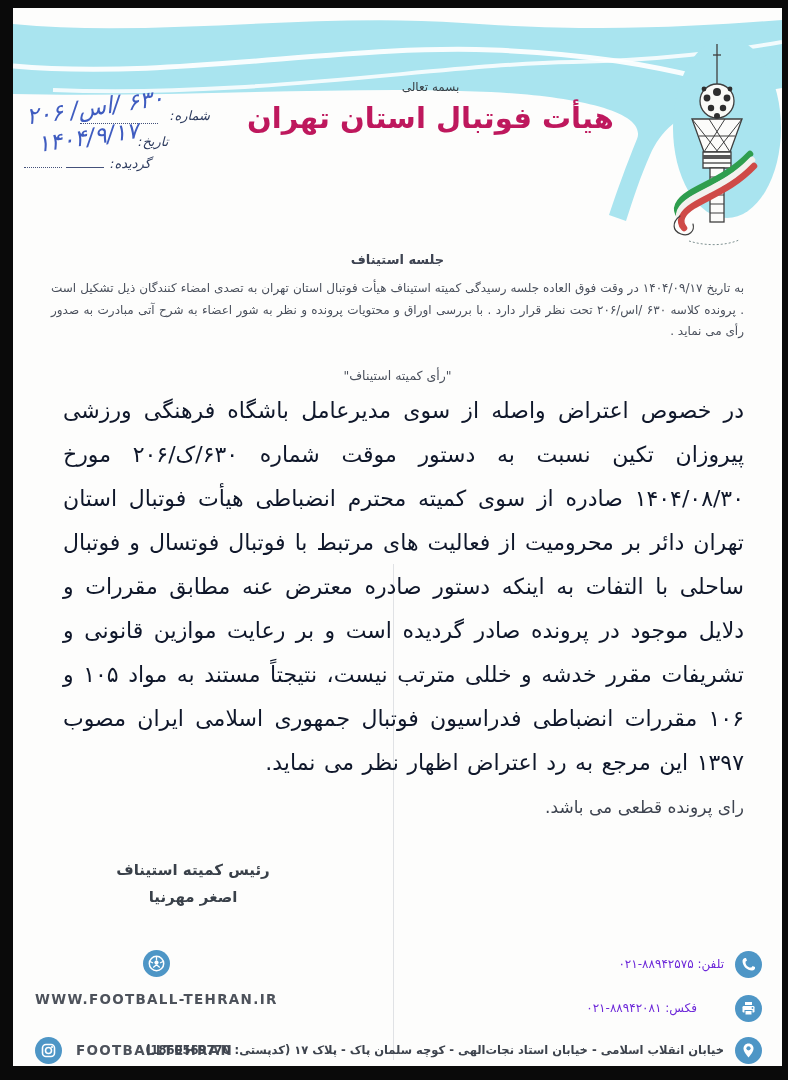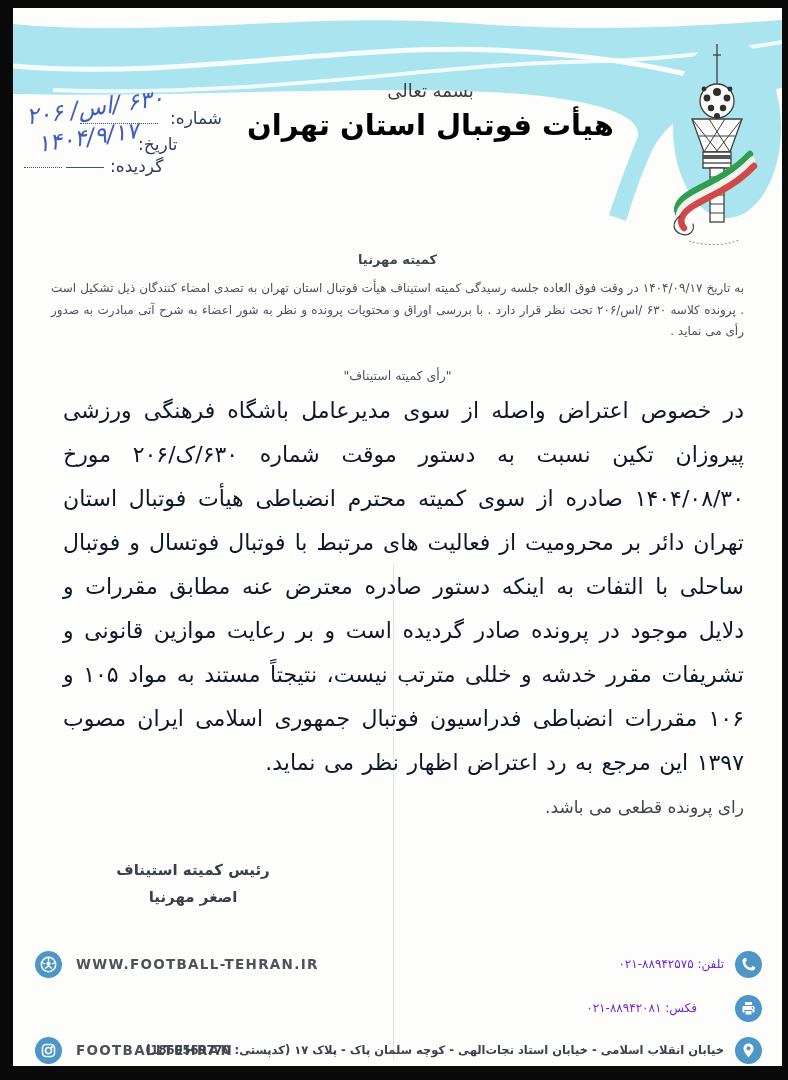--- a/index.html
+++ b/index.html
@@ -5,30 +5,30 @@
   html,body{margin:0;padding:0;background:#000;}
   .frame{position:relative;width:788px;height:1080px;background:#0a0a0a;overflow:hidden;
          font-family:"DejaVu Sans",sans-serif;}
   .sheet{position:absolute;left:13px;top:8px;width:769px;height:1058px;background:#fdfdfc;overflow:hidden;}
 
   
   .head-art{position:absolute;left:0;top:0;z-index:1;}
 
   
   .ref{position:absolute;left:5px;top:82px;width:200px;height:100px;z-index:3;direction:rtl;}
-  .ref .lbl{position:absolute;font-size:17px;color:#2e3c5f;white-space:nowrap;}
+  .ref .lbl{position:absolute;font-size:13px;color:#2e3c5f;white-space:nowrap;font-style:italic;}
   .hw{position:absolute;color:#3f5cc0;font-size:23px;font-style:italic;white-space:nowrap;
       transform:rotate(-8deg);transform-origin:center;}
   .leader-dots{position:absolute;height:1px;border-bottom:1.5px dotted #44517a;}
   .leader-dash{position:absolute;height:1px;border-bottom:1.5px solid #44517a;}
 
   
   .head-center{position:absolute;left:225px;top:72px;width:385px;text-align:center;z-index:2;direction:rtl;}
-  .bismillah{font-size:18px;color:#3a4046;margin-bottom:7px;}
-  .org-title{font-size:29px;font-weight:bold;color:#000000;}
+  .bismillah{font-size:12px;color:#3a4046;margin-bottom:7px;}
+  .org-title{font-size:29px;font-weight:bold;color:#be185d;}
 
   
   .content{position:relative;z-index:2;padding:244px 38px 0 38px;direction:rtl;}
   .committee-title{text-align:center;font-weight:bold;font-size:13px;color:#3e4452;margin:0 0 11px 0;}
   .intro{font-size:12px;line-height:21.5px;text-align:justify;color:#4a505c;margin:0;}
   .verdict-heading{text-align:center;font-size:12.5px;color:#4a505c;margin:25px 0 6px 0;}
   .body-par{font-size:22px;line-height:44px;text-align:justify;color:#0f172a;margin:6px 0 0 12px;word-spacing:1.5px;}
   .final-line{font-size:17px;line-height:44px;color:#3e4450;margin:0;}
   .signature{width:200px;margin:28px auto 0 42px;text-align:center;font-weight:bold;
              font-size:15px;line-height:27px;color:#394049;}
@@ -98,34 +98,34 @@
       <span class="leader-dash" style="left:48px;top:76px;width:38px;"></span>
       <span class="leader-dots" style="left:6px;top:76px;width:38px;"></span>
     </div>
 
     <div class="head-center">
       <div class="bismillah">بسمه تعالی</div>
       <div class="org-title">هیأت فوتبال استان تهران</div>
     </div>
 
     <div class="content">
-      <div class="committee-title">کمیته مهرنیا</div>
+      <div class="committee-title">جلسه استیناف</div>
       <p class="intro">به تاریخ ۱۴۰۴/۰۹/۱۷ در وقت فوق العاده جلسه رسیدگی کمیته استیناف هیأت فوتبال استان تهران به تصدی امضاء کنندگان ذیل تشکیل است . پرونده کلاسه ۶۳۰ /اس/۲۰۶ تحت نظر قرار دارد . با بررسی اوراق و محتویات پرونده و نظر به شور اعضاء به شرح آتی مبادرت به صدور رأی می نماید .</p>
       <div class="verdict-heading">"رأی کمیته استیناف"</div>
       <p class="body-par">در خصوص اعتراض واصله از سوی مدیرعامل باشگاه فرهنگی ورزشی پیروزان تکین نسبت به دستور موقت شماره ۶۳۰/ک/۲۰۶ مورخ ۱۴۰۴/۰۸/۳۰ صادره از سوی کمیته محترم انضباطی هیأت فوتبال استان تهران دائر بر محرومیت از فعالیت های مرتبط با فوتبال فوتسال و فوتبال ساحلی با التفات به اینکه دستور صادره معترض عنه مطابق مقررات و دلایل موجود در پرونده صادر گردیده است و بر رعایت موازین قانونی و تشریفات مقرر خدشه و خللی مترتب نیست، نتیجتاً مستند به مواد ۱۰۵ و ۱۰۶ مقررات انضباطی فدراسیون فوتبال جمهوری اسلامی ایران مصوب ۱۳۹۷ این مرجع به رد اعتراض اظهار نظر می نماید.</p>
       <p class="final-line">رای پرونده قطعی می باشد.</p>
       <div class="signature">
         <div>رئیس کمیته استیناف</div>
         <div>اصغر مهرنیا</div>
       </div>
     </div>
 
     <div class="fold-line"></div>
 
-    <div class="f-row f-left" style="top:942px;">
+    <div class="f-row f-left" style="top:942px;flex-direction:column;">
       <svg class="cicon" viewBox="0 0 27 27">
         <circle cx="13.5" cy="13.5" r="13.5" fill="#4e96c6"></circle>
         <circle cx="13.5" cy="13.5" r="7.2" fill="none" stroke="#fff" stroke-width="1.5"></circle>
         <circle cx="13.5" cy="12.6" r="2.1" fill="#fff"></circle>
         <path d="M13.5,14.7 L10.2,17.6 M13.5,14.7 L16.8,17.6 M13.5,10.5 L13.5,7 M10,13 L7,11.5 M17,13 L20,11.5" stroke="#fff" stroke-width="1.3"></path>
       </svg>
       <span class="latin">WWW.FOOTBALL-TEHRAN.IR</span>
     </div>
     <div class="f-row f-left" style="top:1028px;">
       <svg class="cicon" viewBox="0 0 27 27">

